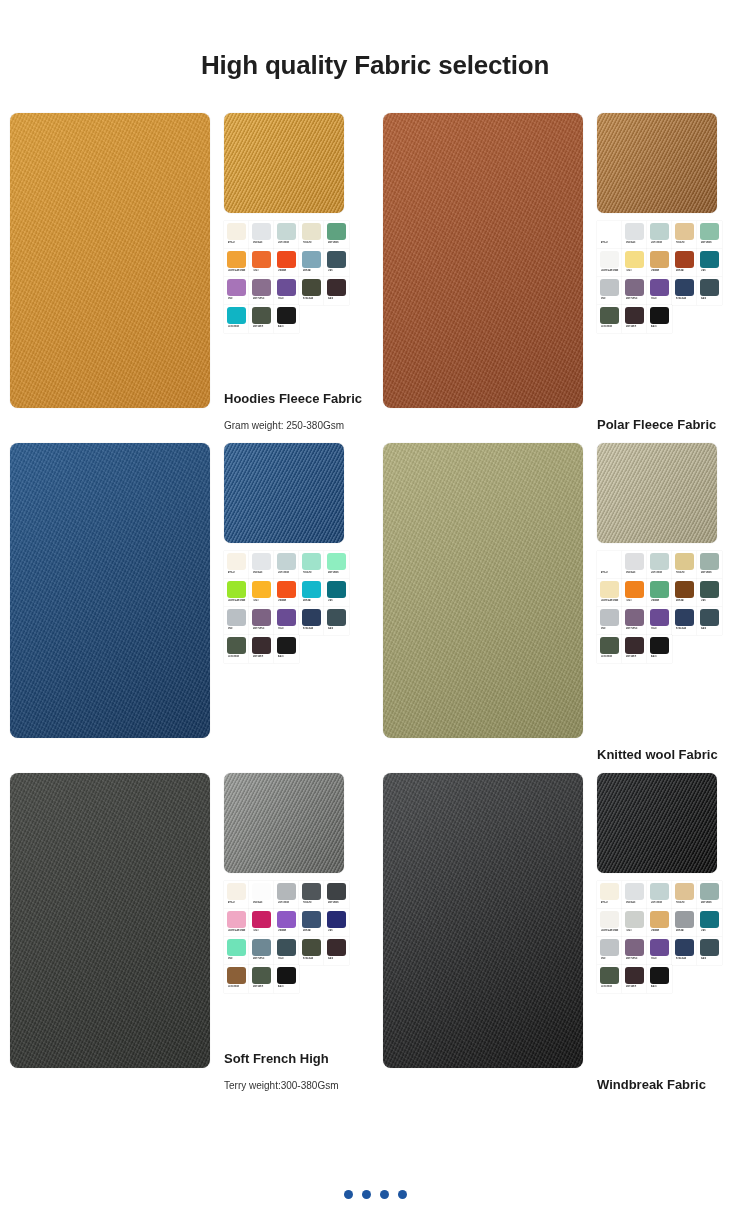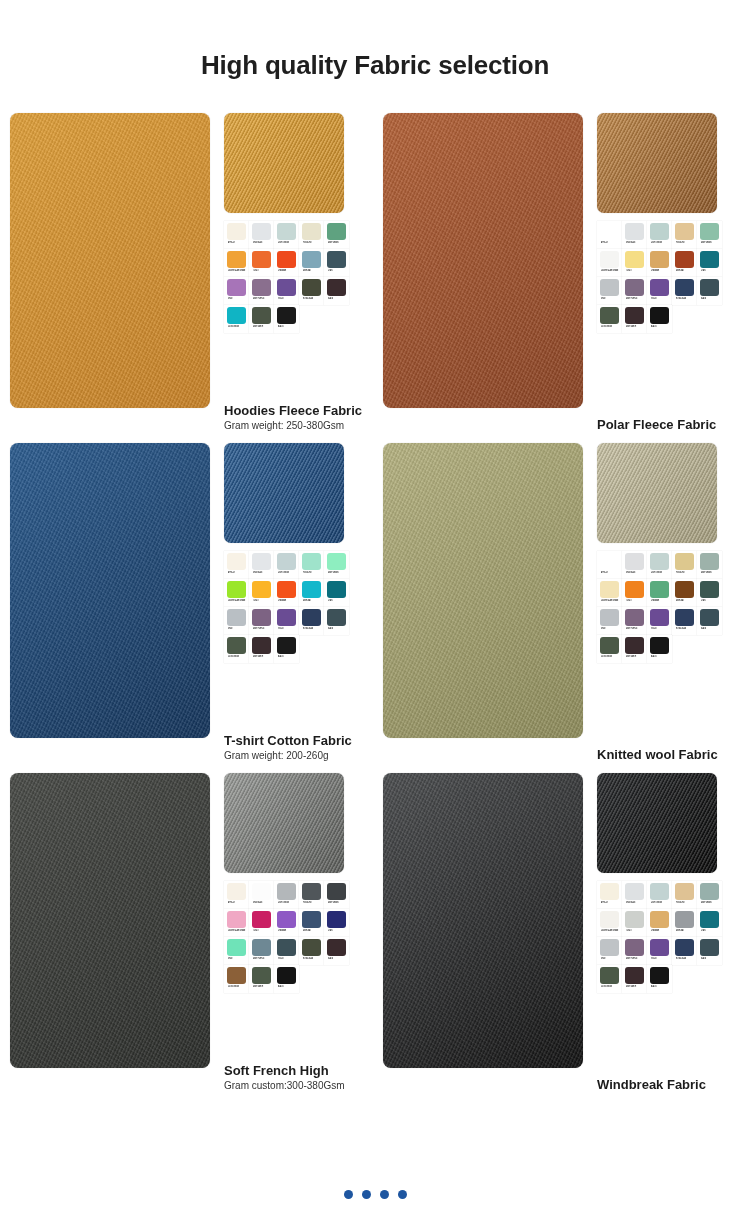--- a/index.html
+++ b/index.html
@@ -135,21 +135,21 @@
     font-size: 13px;
     font-weight: bold;
     color: #1c1c1c;
     line-height: 1.35;
   }
 
   .cap-sub {
     font-size: 10px;
     color: #333;
     line-height: 1.4;
-    margin-top: 0;
+    margin-top: 12px;
   }
 
   .footer {
     position: absolute;
     left: 0;
     right: 0;
     bottom: 32px;
     text-align: center;
   }
 
@@ -418,24 +418,20 @@
           <div class="sw">
             <div class="sw-chip" style="background: rgb(58, 44, 47);"></div>
             <div class="sw-label">DEEP EARTH</div>
           </div>
           <div class="sw">
             <div class="sw-chip" style="background: rgb(26, 26, 26);"></div>
             <div class="sw-label">BLACK</div>
           </div>
         </div>
       </div>
-      <div class="caption">
-        <div class="cap-title">T-shirt Cotton Fabric</div>
-        <div class="cap-sub">Gram weight: 200-260g</div>
-      </div>
     </div>
     <div class="card">
       <div class="hero" style="background: linear-gradient(145deg, rgb(183, 180, 131), rgb(143, 141, 93));"></div>
       <div class="right-col">
         <div class="thumb" style="background: linear-gradient(130deg, rgb(201, 195, 166), rgb(166, 159, 128));"></div>
         <div class="palette">
           <div class="sw">
             <div class="sw-chip" style="background: rgb(255, 255, 255);"></div>
             <div class="sw-label">APRICOT</div>
           </div>
@@ -587,21 +583,21 @@
             <div class="sw-label">DEEP EARTH</div>
           </div>
           <div class="sw">
             <div class="sw-chip" style="background: rgb(20, 20, 20);"></div>
             <div class="sw-label">BLACK</div>
           </div>
         </div>
       </div>
       <div class="caption">
         <div class="cap-title">Soft French High</div>
-        <div class="cap-sub">Gram custom:300-380Gsm</div>
+        <div class="cap-sub">Terry weight:300-380Gsm</div>
       </div>
     </div>
     <div class="card">
       <div class="hero" style="background: linear-gradient(145deg, rgb(77, 79, 81), rgb(20, 20, 20));"></div>
       <div class="right-col">
         <div class="thumb" style="background: linear-gradient(130deg, rgb(42, 44, 46), rgb(12, 12, 12));"></div>
         <div class="palette">
           <div class="sw">
             <div class="sw-chip" style="background: rgb(246, 240, 224);"></div>
             <div class="sw-label">APRICOT</div>

